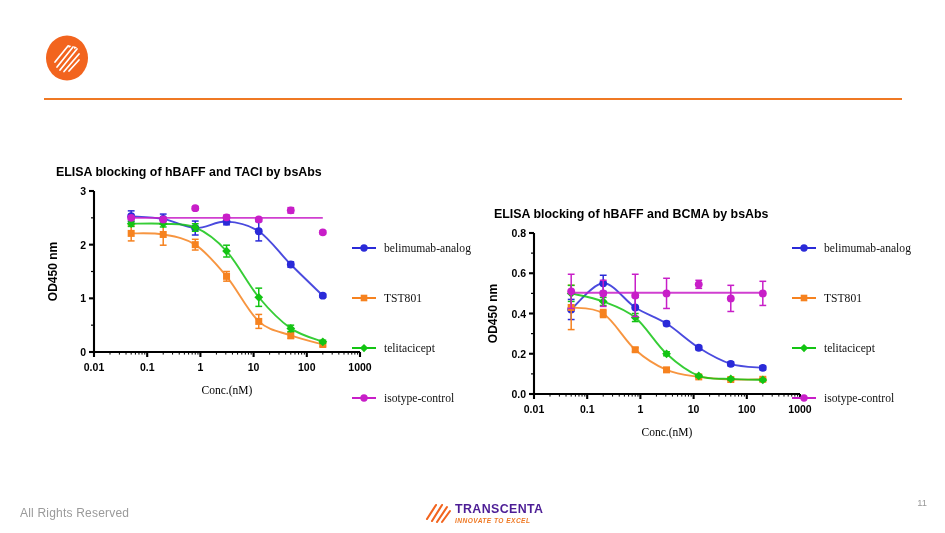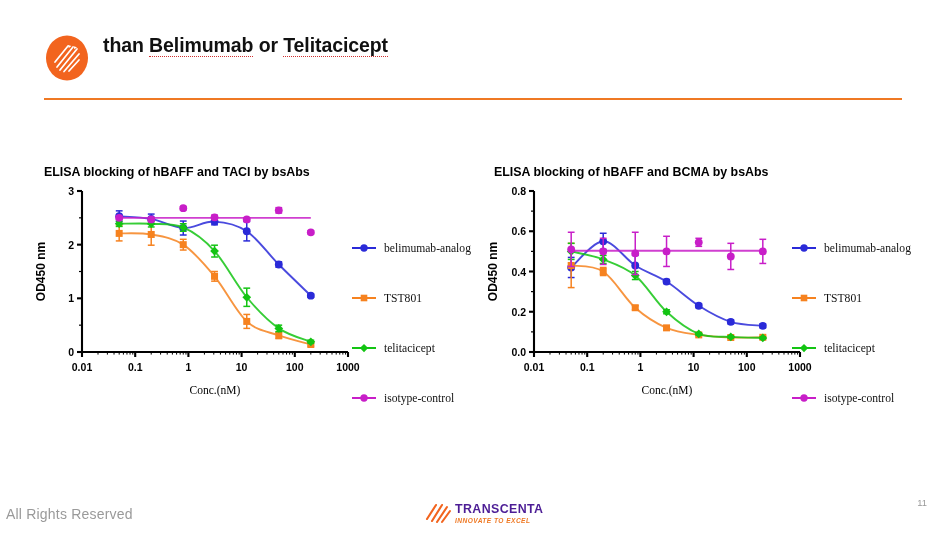--- a/index.html
+++ b/index.html
@@ -24,48 +24,48 @@
   }
   .title-line { white-space:nowrap; }
   .squiggle { border-bottom:1.5px dotted #d03030; padding-bottom:0px; }
   .header-rule {
     position:absolute; left:44px; top:98px; width:858px; height:1.6px;
     background:#ef7924;
   }
 
   
   .chart-panel { position:absolute; }
-  #chart-left  { left:32px;  top:165px; width:440px; height:240px; }
+  #chart-left  { left:44px;  top:165px; width:440px; height:240px; }
   #chart-right { left:484px; top:165px; width:450px; height:240px; }
   .chart-title {
     font-size:12.4px; font-weight:bold; color:#000;
     margin:0 0 4px 0; padding-left:12px; white-space:nowrap;
   }
-  #chart-right .chart-title { padding-left:10px; }
+  #chart-right .chart-title { padding-left:10px;margin-top:42px; }
   .plot-svg { display:block; }
 
   
   .legend { position:absolute; }
   #legend-left  { left:352px; top:209px; }
   #legend-right { left:792px; top:209px; }
   .legend-row { display:flex; align-items:center; height:22px;margin-top:28px; }
   .legend-key { width:24px; height:12px; position:relative; margin-right:8px; flex:0 0 24px; }
   .legend-line {
     position:absolute; left:0; top:5.2px; width:24px; height:1.8px;
   }
   .legend-label {
     font-family:"Liberation Serif", serif;
     font-size:11.6px; color:#111; white-space:nowrap;
   }
 
   
   .footer { position:absolute; left:0; top:495px; width:945px; height:38px; }
   .footer-left {
-    position:absolute; left:6px; top:11px;
-    font-size:14px; color:#9a9a9a; letter-spacing:0.2px;
+    position:absolute; left:20px; top:11px;
+    font-size:12px; color:#9a9a9a; letter-spacing:0.2px;
   }
   .footer-logo { position:absolute; left:425px; top:500px; width:110px; height:26px; }
   .brand-wrap { position:absolute; left:455px; top:503px; }
   .brand-name {
     font-size:12.4px; font-weight:bold; color:#4c1d95;
     letter-spacing:0.4px; line-height:1;
   }
   .brand-tag {
     font-size:6.6px; font-weight:bold; color:#ef7924;
     letter-spacing:0.45px; line-height:1; margin-top:2.4px;
@@ -89,21 +89,20 @@
       <path d="M20 36.5 L35 19"></path>
       <path d="M25 36 L35 25"></path>
     </g>
     <g fill="#ffffff">
       <path d="M24 10 l3.4 1.1 l-2.6 2 z"></path>
       <path d="M29.6 11.2 l3.4 1.1 l-2.6 2 z"></path>
     </g>
   </svg>
 
   <div class="title-block">
-    <div class="title-line"><span>than </span><span class="squiggle">Belimumab</span><span> or </span><span class="squiggle">Telitacicept</span></div>
   </div>
 
   <div class="header-rule"></div>
 </div>
 
 <div class="chart-panel" id="chart-left">
   <div class="chart-title">ELISA blocking of hBAFF and TACI by bsAbs</div>
   <svg class="plot-svg" width="330" height="215">
       <line x1="50" y1="169" x2="316" y2="169" stroke="#000" stroke-width="2.1"></line>
       <line x1="50" y1="8" x2="50" y2="169" stroke="#000" stroke-width="2.1"></line>

